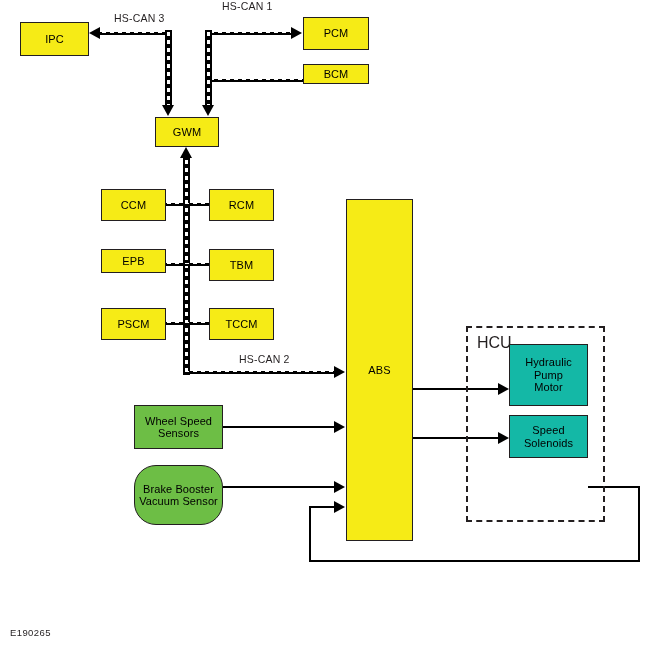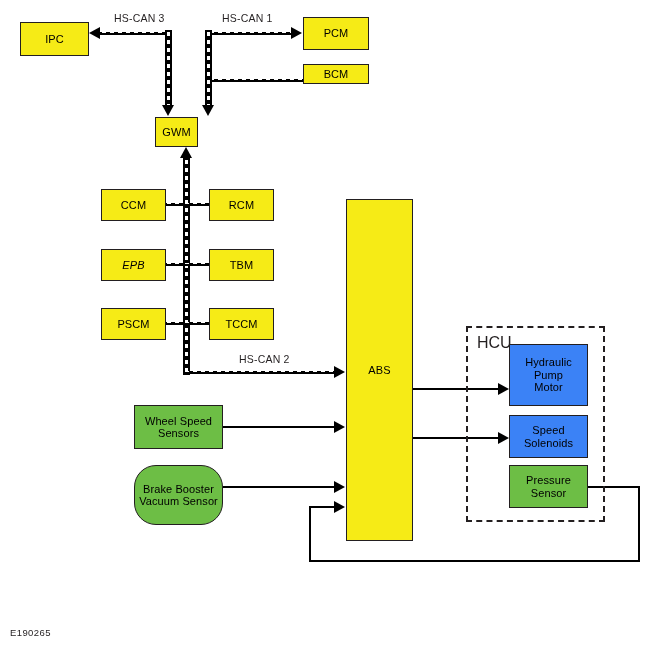--- a/index.html
+++ b/index.html
@@ -28,21 +28,21 @@
     align-items: center;
     justify-content: center;
     text-align: center;
     font-size: 11px;
     line-height: 12.5px;
     color: #000000;
     letter-spacing: 0.1px;
     white-space: nowrap;
   }
   .node.yellow { background: #f6eb16; }
-  .node.blue   { background: #3b82f6; }
+  .node.blue   { background: #14b8a6; }
   .node.green  { background: #6dbe45; }
   .node .lbl { display:block; }
 
   .node.abs {
     align-items: center;
     justify-content: center;
   }
 
   
   .bus {
@@ -203,33 +203,33 @@
   </div>
 
   <div class="node yellow" style="left:303px; top:17px; width:66px; height:33px;">
     <span class="lbl">PCM</span>
   </div>
 
   <div class="node yellow" style="left:303px; top:64px; width:66px; height:20px;">
     <span class="lbl">BCM</span>
   </div>
 
-  <div class="node yellow" style="left:155px; top:117px; width:43px; height:30px;">
+  <div class="node yellow" style="left:155px; top:117px; width:64px; height:30px;">
     <span class="lbl">GWM</span>
   </div>
 
   <div class="node yellow" style="left:101px; top:189px; width:65px; height:32px;">
     <span class="lbl">CCM</span>
   </div>
 
   <div class="node yellow" style="left:209px; top:189px; width:65px; height:32px;">
     <span class="lbl">RCM</span>
   </div>
 
-  <div class="node yellow" style="left:101px; top:249px; width:65px; height:32px;font-style:italic;">
+  <div class="node yellow" style="left:101px; top:249px; width:65px; height:24px;">
     <span class="lbl">EPB</span>
   </div>
 
   <div class="node yellow" style="left:209px; top:249px; width:65px; height:32px;">
     <span class="lbl">TBM</span>
   </div>
 
   <div class="node yellow" style="left:101px; top:308px; width:65px; height:32px;">
     <span class="lbl">PSCM</span>
   </div>
@@ -256,24 +256,20 @@
     <span class="lbl">Hydraulic
 Pump
 Motor</span>
   </div>
 
   <div class="node blue" style="left:509px; top:415px; width:79px; height:43px; white-space:pre-line;">
     <span class="lbl">Speed
 Solenoids</span>
   </div>
 
-  <div class="node green" style="left:509px; top:465px; width:79px; height:43px; white-space:pre-line;">
-    <span class="lbl">Pressure
-Sensor</span>
-  </div>
 
   <div class="bus-label" style="left:114px; top:12px;">HS-CAN 3</div>
-  <div class="bus-label" style="left:222px; top:12px;">HS-CAN 1</div>
+  <div class="bus-label" style="left:222px; top:0;">HS-CAN 1</div>
   <div class="bus-label" style="left:239px; top:353px;">HS-CAN 2</div>
 
   <div class="caption" style="left:10px; top:627px;">E190265</div>
 
 </div>
 
 </body></html>

